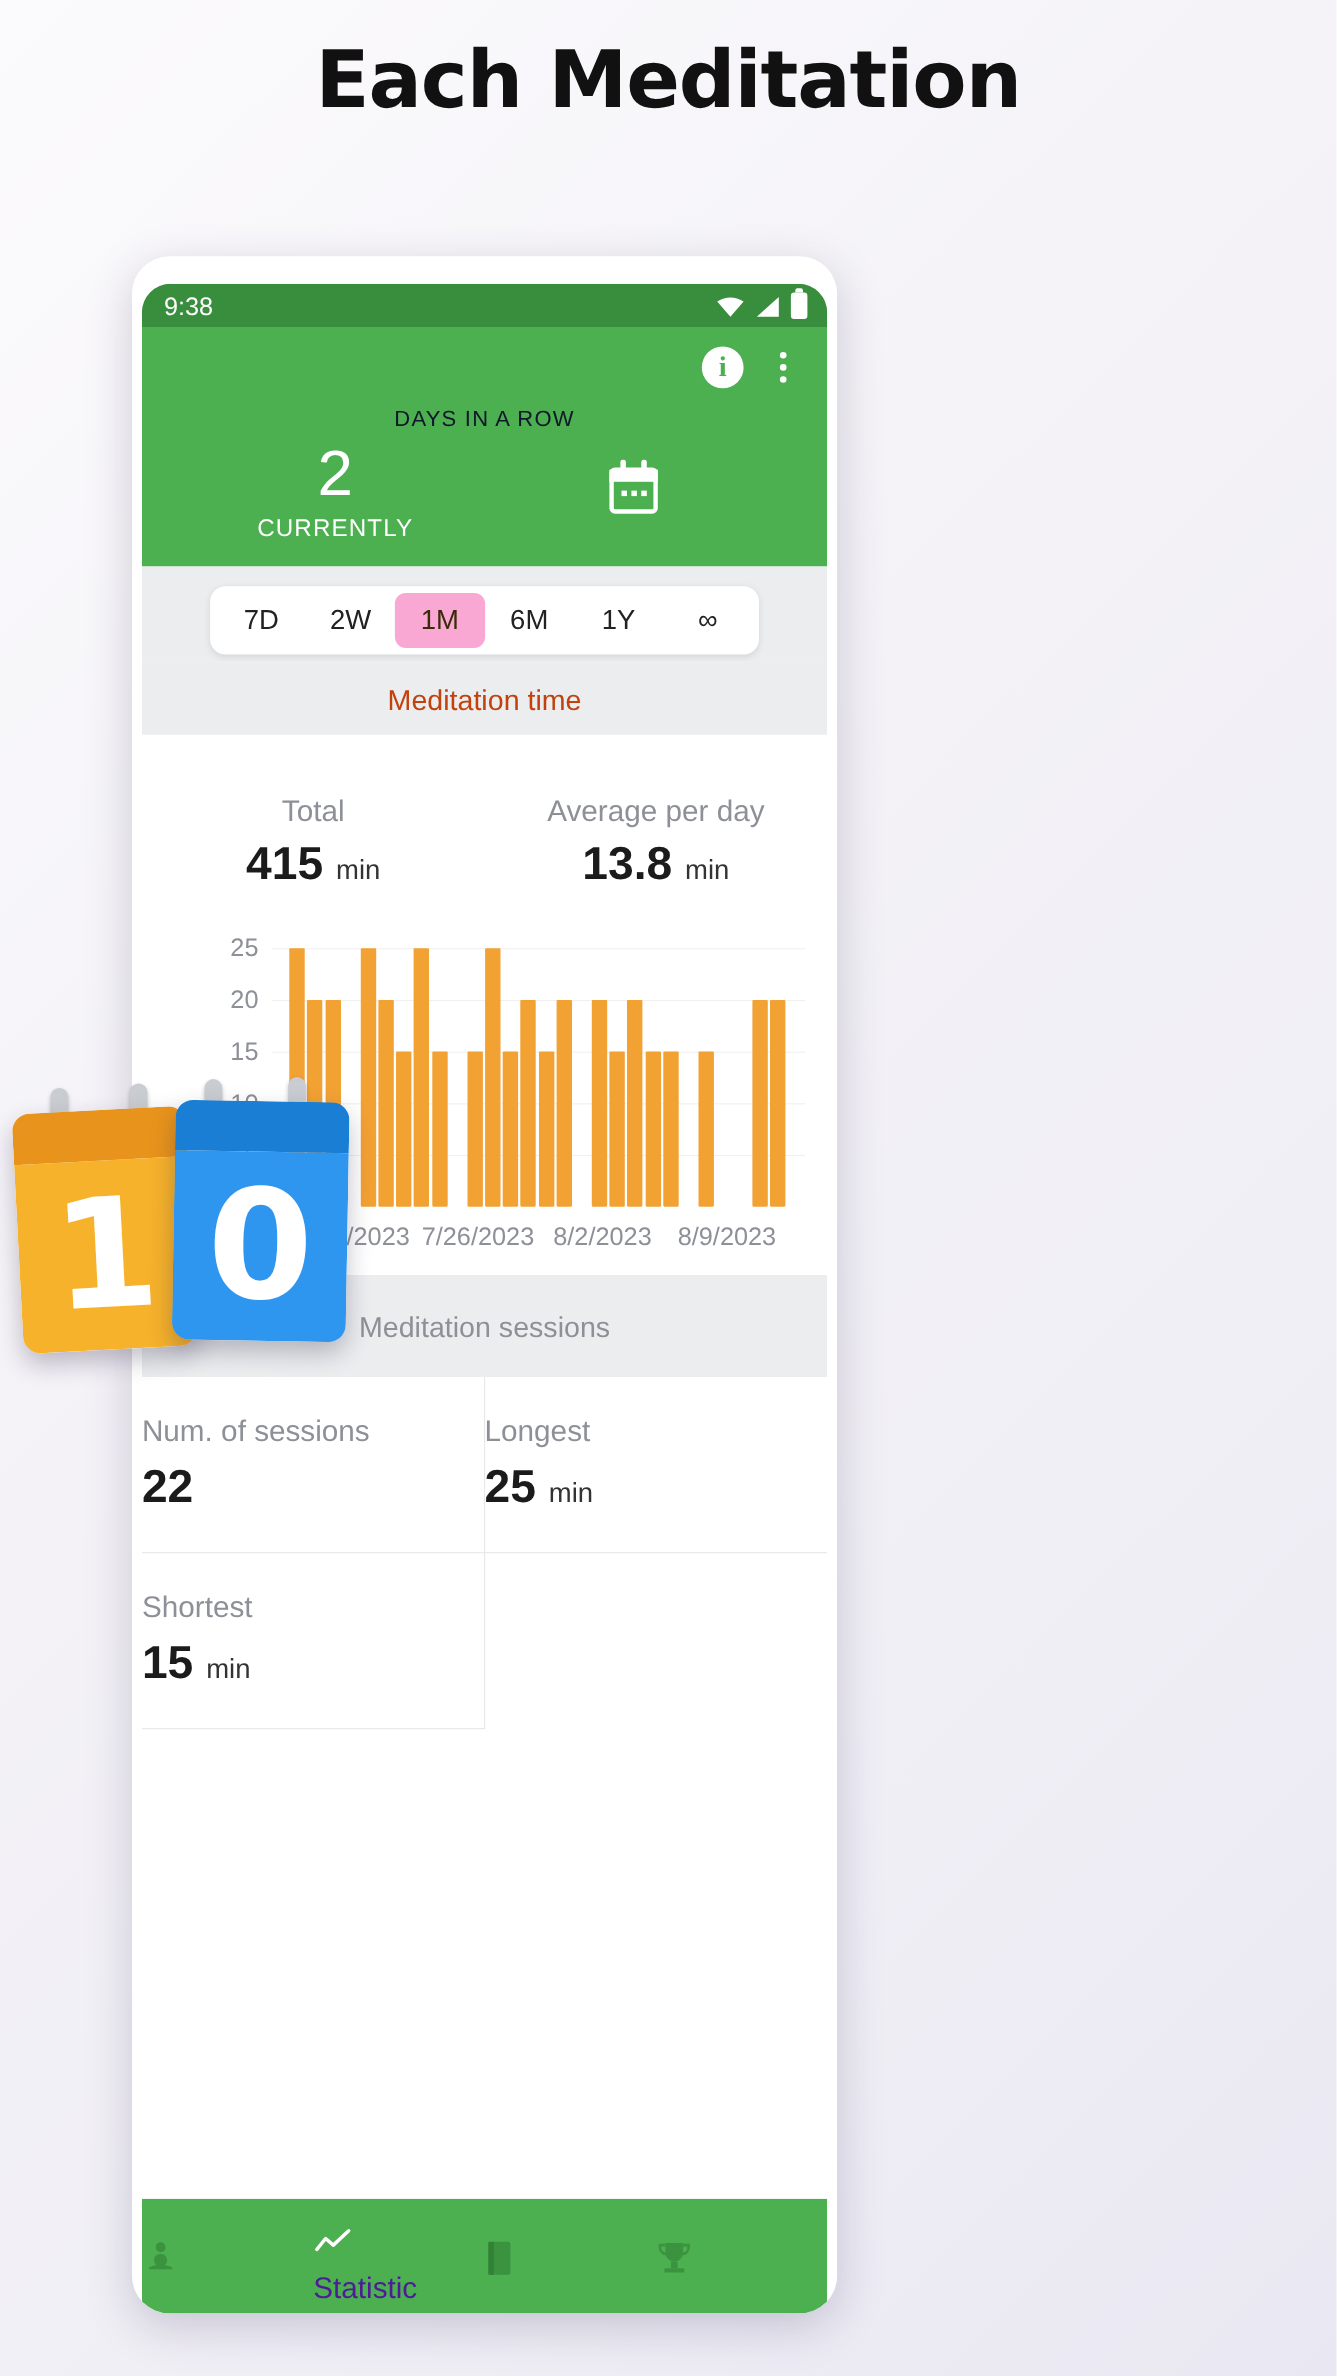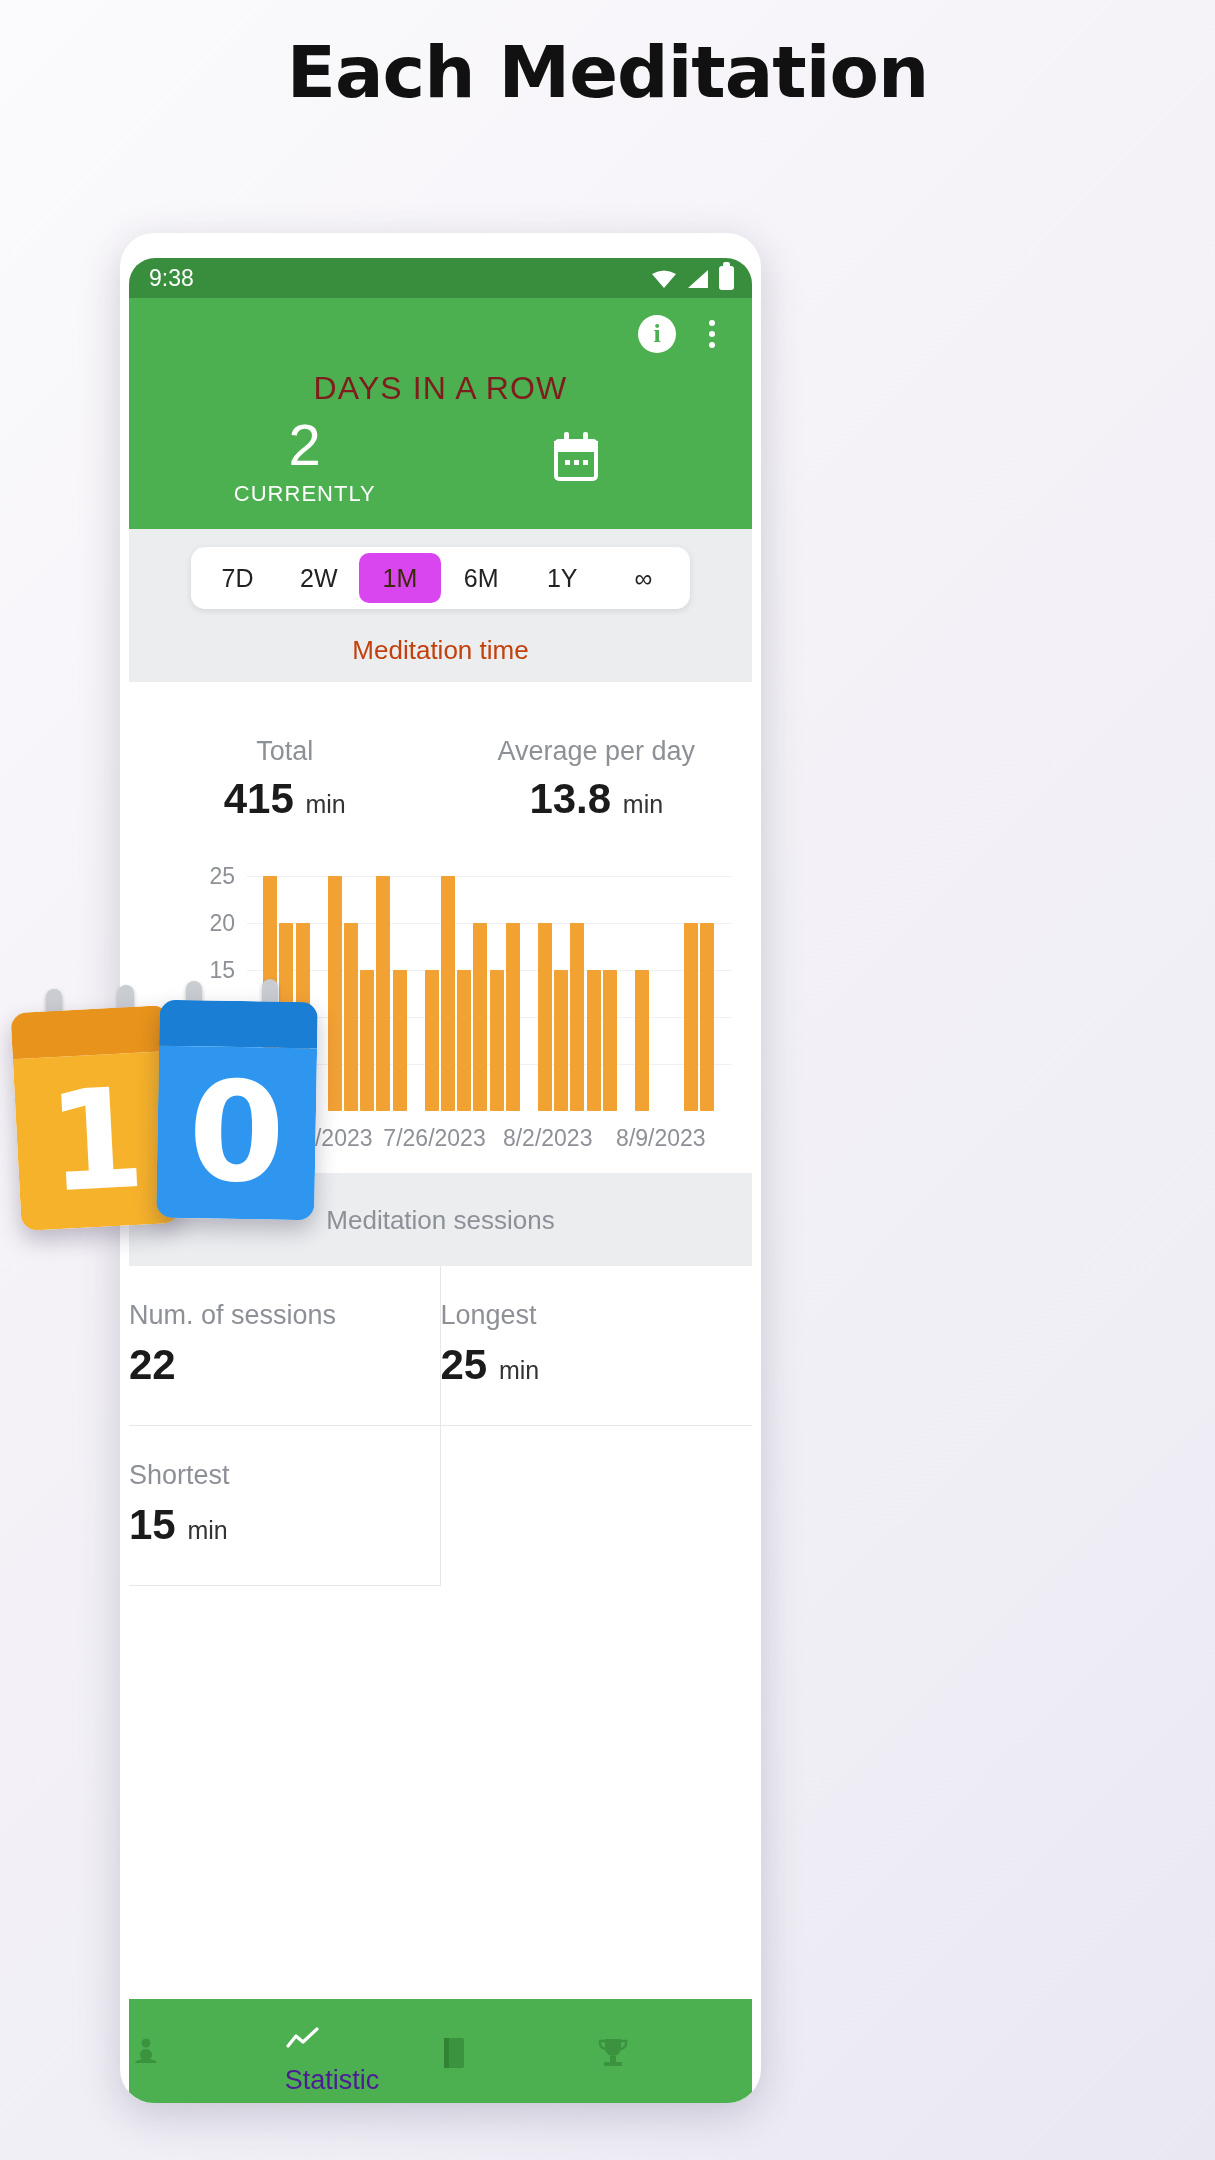--- a/index.html
+++ b/index.html
@@ -81,22 +81,22 @@
     width: 38px; height: 38px; border-radius: 50%;
     background: #fff; color: #4caf50;
     font-weight: 700; font-size: 26px;
     display: flex; align-items: center; justify-content: center;
     font-family: "Liberation Serif", serif;
   }
   .kebab { width: 8px; display:flex; flex-direction:column; gap:5px; align-items:center; padding: 6px 10px; }
   .kebab i { width: 6px; height: 6px; border-radius: 50%; background: #fff; display:block; }
 
   .streak-title {
-    text-align: center; color: #7f1d1d;
-    font-size: 32px; letter-spacing: 1.1px;
+    text-align: center; color: #0f172a;
+    font-size: 20px; letter-spacing: 1.1px;
     margin-bottom: 6px;
   }
   .streak-row {
     display: flex; align-items: center; justify-content: space-around;
     padding: 0 40px;
   }
   .streak-col { text-align: center; min-width: 190px; }
   .streak-num {
     color: #fff; font-size: 58px; font-weight: 400; line-height: 1.1;
   }
@@ -131,21 +131,21 @@
     box-shadow: 0 2px 7px rgba(0,0,0,0.10);
     padding: 0 6px;
   }
   .range-item {
     flex: 1; text-align: center;
     font-size: 25px; color: #222;
     line-height: 50px; height: 50px;
     border-radius: 10px;
     cursor: pointer;
   }
-  .range-item.active { background: #d946ef; color: #3a2a08; }
+  .range-item.active { background: #f9a8d4; color: #3a2a08; }
   .section-sub {
     text-align: center; color: #c2410c;
     font-size: 26px; padding: 20px 0 16px 0;
     background: #ebedef;
   }
 
   
   .summary {
     display: flex; background: #fff;
     padding: 26px 0 10px 0;

